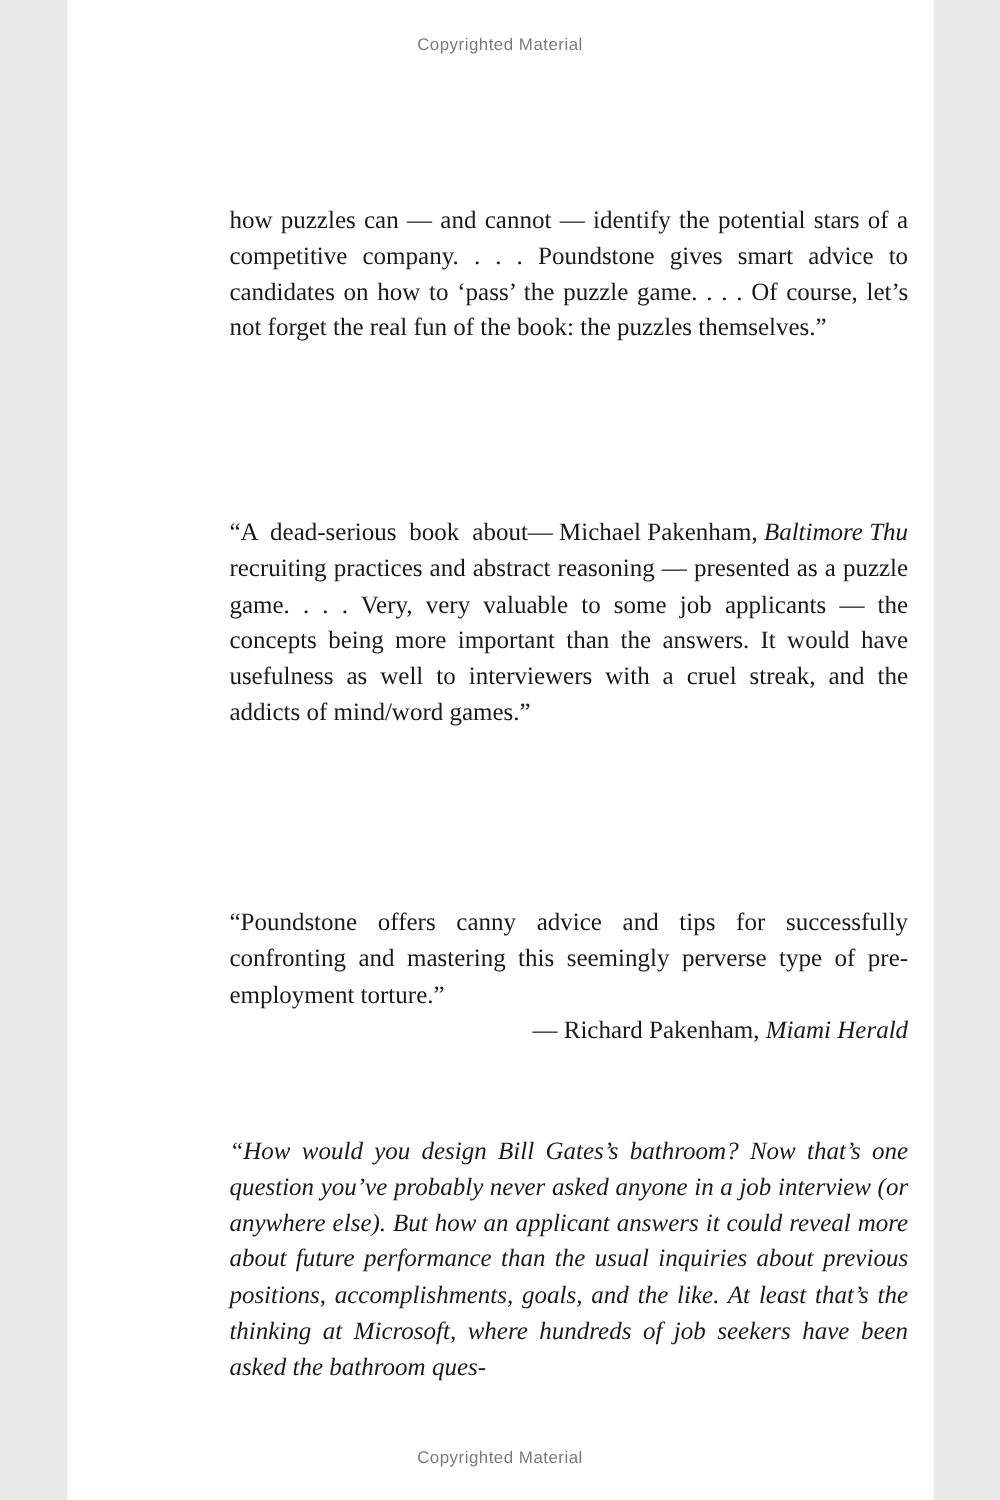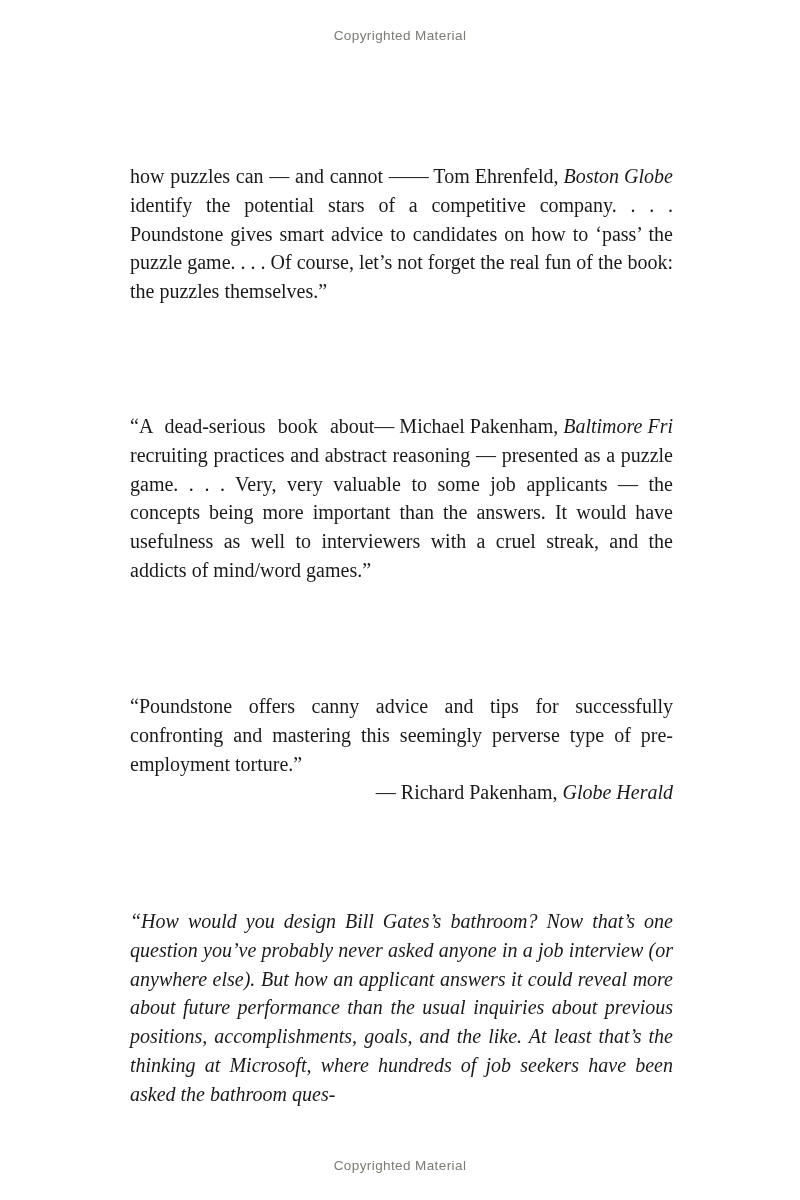--- a/index.html
+++ b/index.html
@@ -2,21 +2,21 @@
 <html><head>
 <meta charset="utf-8">
 <style>
   html, body {
     margin: 0;
     padding: 0;
     background: #e9e9e9;
   }
   .page {
     position: relative;
-    width: 800px;
+    width: 693px;
     height: 1200px;
     margin: 0 auto;
     background: #ffffff;
     font-family: "Liberation Serif", serif;
     color: #1a1a1a;
     overflow: hidden;
   }
   .copyright {
     position: absolute;
     left: 0;
@@ -35,65 +35,61 @@
     left: 130px;
     width: 543px;
     font-size: 20px;
     line-height: 28.8px;
     text-align: justify;
   }
   .blurb p { margin: 0; padding: 0; }
 
   .blurb-1 { top: 162px; }
   .blurb-2 { top: 412px; }
-  .blurb-3 { top: 692px; }
+  .blurb-3 { top: 724px; }
   .blurb-4 { top: 907px; font-style: italic; }
 
   .attribution { white-space: nowrap; }
   .attribution-float { float: right; }
   .attribution-line {
     display: block;
     text-align: right;
   }
   .attribution-source { font-style: italic; }
 </style>
 </head>
 <body>
 
 <div class="page">
 
   <div class="copyright copyright-top">Copyrighted Material</div>
 
   <div class="blurb blurb-1">
     <p>
-      <span class="attribution attribution-float">
-        <span>— Tom Ehrenfeld,</span>
-        <span class="attribution-source">Boston Globe</span>
-      </span>
       <span>how puzzles can — and cannot — identify the potential stars of a competitive company. . . . Poundstone gives smart advice to candidates on how to ‘pass’ the puzzle game. . . . Of course, let’s not forget the real fun of the book: the puzzles themselves.”</span>
     </p>
   </div>
 
   <div class="blurb blurb-2">
     <p>
       <span class="attribution attribution-float">
         <span>— Michael Pakenham,</span>
-        <span class="attribution-source">Baltimore Fri</span>
+        <span class="attribution-source">Baltimore Thu</span>
       </span>
       <span>“A dead-serious book about recruiting practices and abstract reasoning — presented as a puzzle game. . . . Very, very valuable to some job applicants — the concepts being more important than the answers. It would have usefulness as well to interviewers with a cruel streak, and the addicts of mind/word games.”</span>
     </p>
   </div>
 
   <div class="blurb blurb-3">
     <p>
       <span>“Poundstone offers canny advice and tips for successfully confronting and mastering this seemingly perverse type of pre-employment torture.”</span>
     </p>
     <span class="attribution attribution-line">
       <span>— Richard Pakenham,</span>
-      <span class="attribution-source">Globe Herald</span>
+      <span class="attribution-source">Miami Herald</span>
     </span>
   </div>
 
   <div class="blurb blurb-4">
     <p>
       <span>“How would you design Bill Gates’s bathroom? Now that’s one question you’ve probably never asked anyone in a job interview (or anywhere else). But how an applicant answers it could reveal more about future performance than the usual inquiries about previous positions, accomplishments, goals, and the like. At least that’s the thinking at Microsoft, where hundreds of job seekers have been asked the bathroom ques-</span>
     </p>
   </div>
 
   <div class="copyright copyright-bottom">Copyrighted Material</div>

